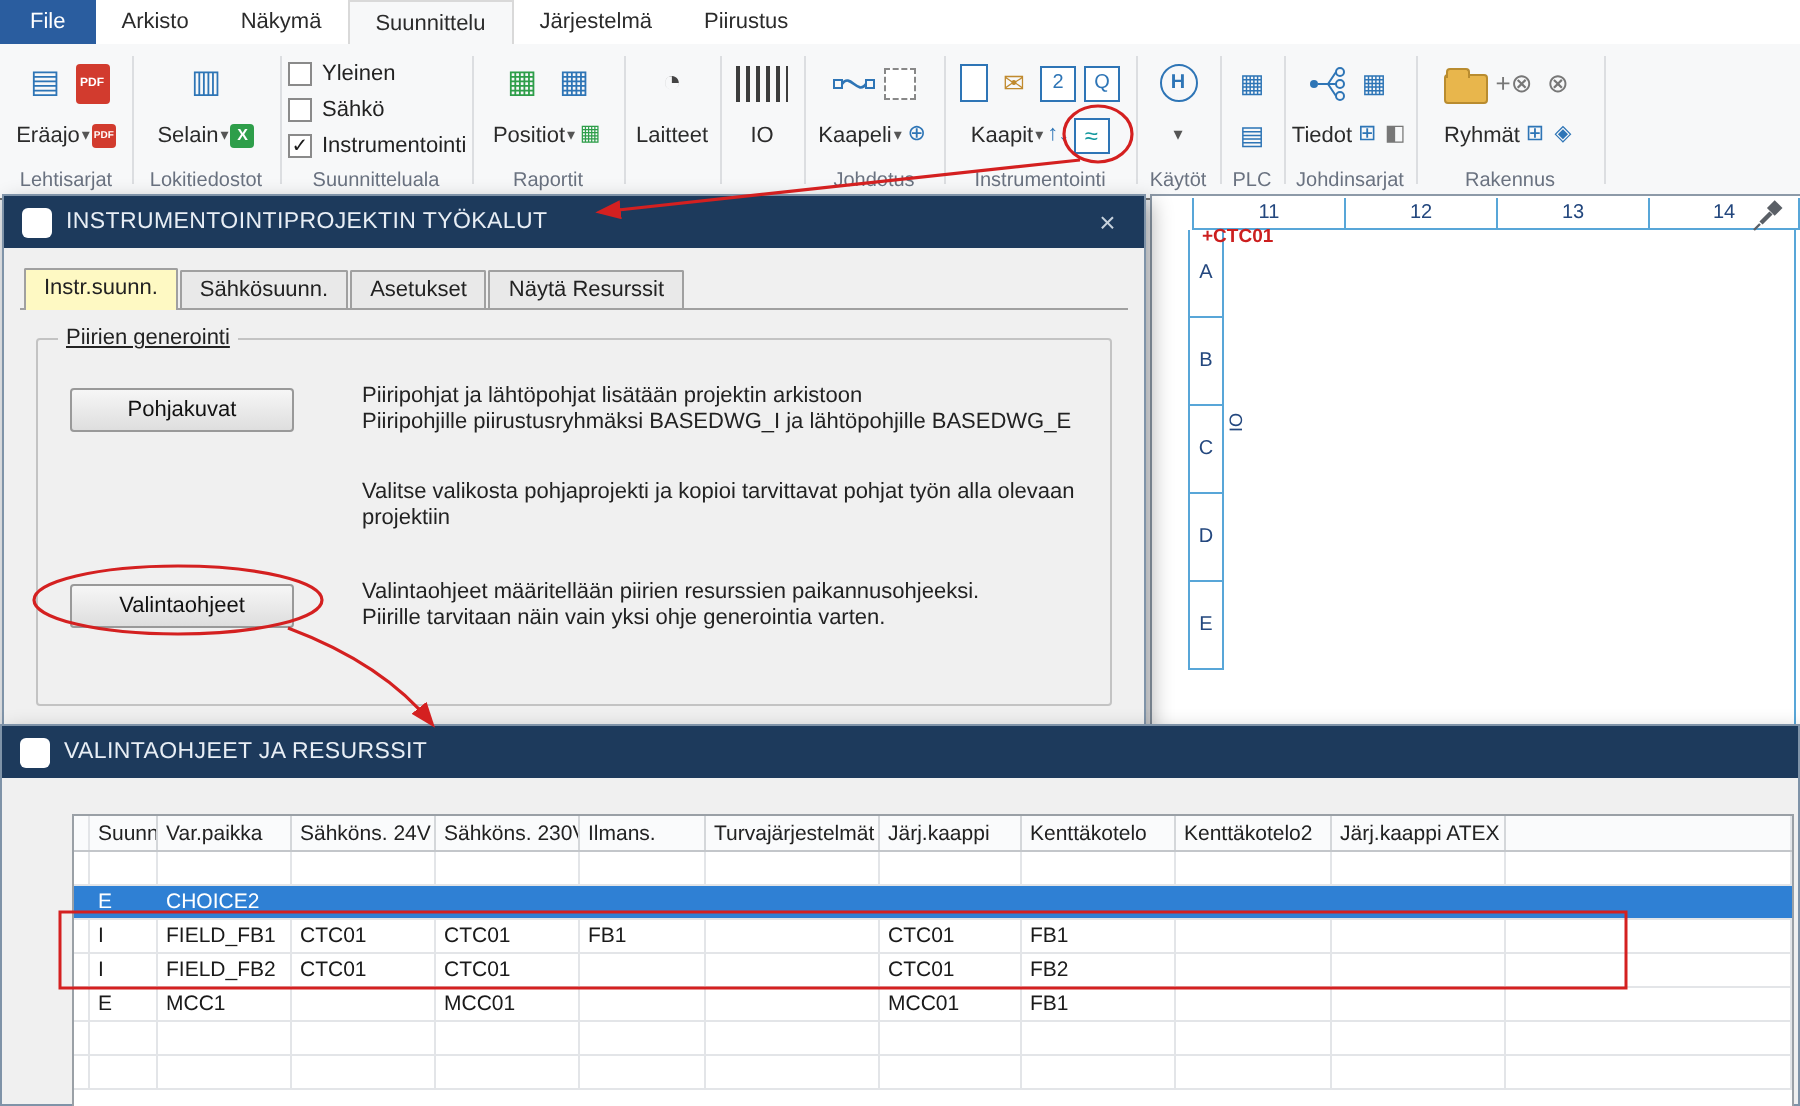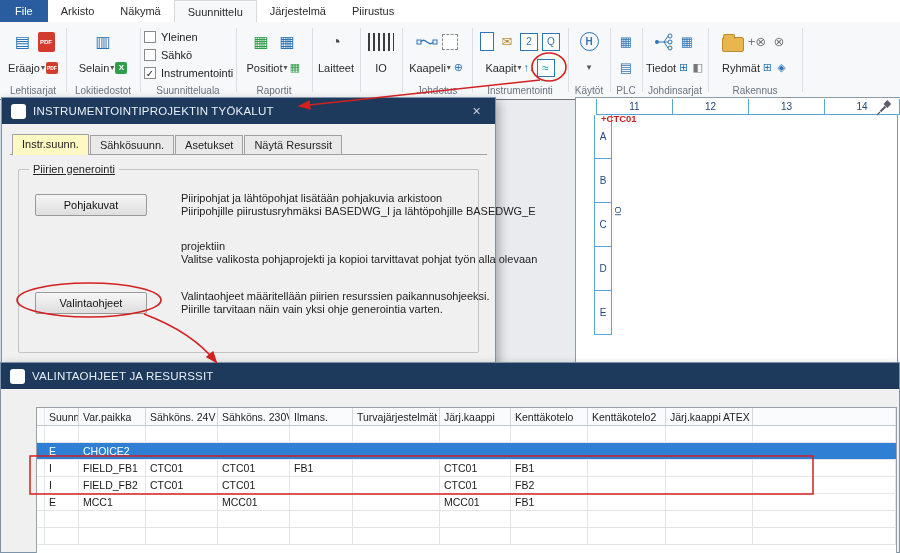--- a/index.html
+++ b/index.html
@@ -35,21 +35,21 @@
   .boxic.wavebox{color:#13989e;font-size:12px;}
   .circleH{width:19px;height:19px;border:1.5px solid #2e75b6;border-radius:50%;color:#2e75b6;font-size:10px;font-weight:bold;display:inline-flex;align-items:center;justify-content:center;}
   .folder{width:22px;height:15px;background:#e8b64c;border:1px solid #b98c2f;border-radius:2px;position:relative;margin-top:5px;}
   .folder:before{content:"";position:absolute;top:-4px;left:0;width:10px;height:4px;background:#e8b64c;border:1px solid #b98c2f;border-bottom:none;border-radius:2px 2px 0 0;}
   .cbcol{display:flex;flex-direction:column;gap:3px;padding:7px 0 0 2px;width:100%;}
   .cbrow{display:flex;align-items:center;gap:5px;height:15px;cursor:pointer;}
   .cb{width:12px;height:12px;border:1px solid #8a8a8a;background:#fff;font-size:10px;line-height:11px;text-align:center;color:#1a1a1a;flex:0 0 auto;}
 
   
   .dialog{position:absolute;background:#f0f0f0;border:1px solid #7f93a8;box-shadow:3px 4px 10px rgba(0,0,0,.3);}
-  #dlg1{left:1px;top:97px;width:495px;height:268px;z-index:30;}
+  #dlg1{left:1px;top:97px;width:572px;height:268px;z-index:30;}
   #dlg2{left:0;top:362px;width:900px;height:191px;z-index:40;}
   .titlebar{height:26px;background:#1d3a5c;color:#e8eef5;display:flex;align-items:center;gap:7px;padding:0 9px;font-size:11.5px;letter-spacing:.2px;}
   .edi{width:15px;height:15px;border-radius:3px;background:#fff;color:#1769b5;font-size:5px;font-weight:bold;display:flex;align-items:center;justify-content:center;flex:0 0 auto;}
   .tclose{margin-left:auto;color:#c7d2dd;font-size:14px;padding:0 5px;cursor:pointer;}
   .tabstrip{display:flex;align-items:flex-end;margin:9px 0 0 10px;height:21px;position:relative;z-index:2;}
   .ttab{border:1px solid #a0a0a0;border-bottom:none;background:#e9e9e9;padding:3px 9px;font-size:11px;margin-right:1px;border-radius:1px 1px 0 0;color:#222;cursor:pointer;}
   .ttab.active{background:#fef9c3;padding-bottom:5px;margin-bottom:-1px;}
   .tabline{height:1px;background:#a0a0a0;margin:0 8px;}
   .groupbox{position:relative;margin:14px 16px 0;height:184px;border:1px solid #c3c3c3;border-radius:2px;}
   .gb-title{position:absolute;top:-7px;left:10px;background:#f0f0f0;padding:0 4px;font-size:11px;color:#222;text-decoration:underline;}
@@ -306,27 +306,27 @@
       <span class="ttab">Sähkösuunn.</span>
       <span class="ttab">Asetukset</span>
       <span class="ttab">Näytä Resurssit</span>
     </div>
     <div class="tabline"></div>
     <div class="groupbox">
       <span class="gb-title">Piirien generointi</span>
 
       <div class="wbtn" style="top:24px">Pohjakuvat</div>
       <div class="desc" style="top:22px">
-        <div>Piiripohjat ja lähtöpohjat lisätään pohjakuvia arkistoon</div>
+        <div>Piiripohjat ja lähtöpohjat lisätään projektin arkistoon</div>
         <div>Piiripohjille piirustusryhmäksi BASEDWG_I ja lähtöpohjille BASEDWG_E</div>
       </div>
 
       <div class="desc" style="top:70px">
+        <div>Valitse valikosta pohjaprojekti ja kopioi tarvittavat pohjat työn alla olevaan</div>
         <div>projektiin</div>
-        <div>Valitse valikosta pohjaprojekti ja kopioi tarvittavat pohjat työn alla olevaan</div>
       </div>
 
       <div class="wbtn" style="top:122px">Valintaohjeet</div>
       <div class="desc" style="top:120px">
         <div>Valintaohjeet määritellään piirien resurssien paikannusohjeeksi.</div>
         <div>Piirille tarvitaan näin vain yksi ohje generointia varten.</div>
       </div>
     </div>
   </div>
 

